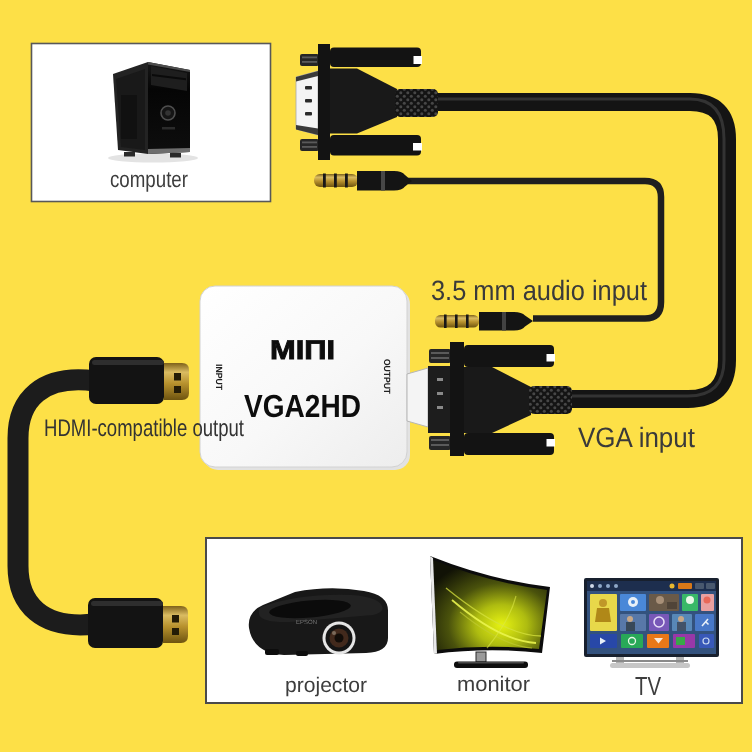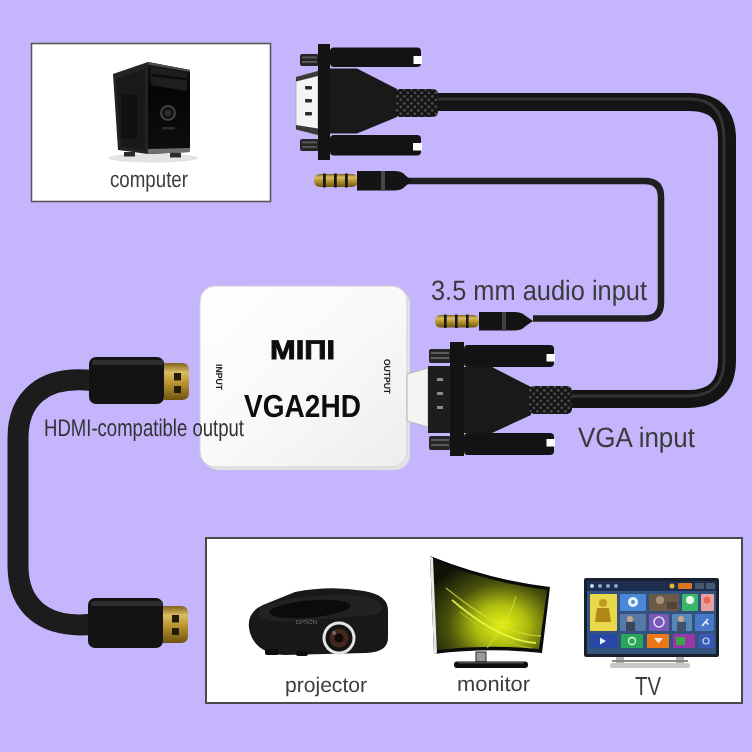--- a/index.html
+++ b/index.html
@@ -1,16 +1,16 @@
 <!DOCTYPE html>
 <html><head>
 <meta charset="utf-8">
 <style>
   html,body{margin:0;padding:0;background:#ffffff;}
-  #stage{position:relative;width:752px;height:752px;background:#c4b5fd;overflow:hidden;
+  #stage{position:relative;width:752px;height:752px;background:#fde047;overflow:hidden;
          font-family:"Liberation Sans", sans-serif;transform:translateZ(0);text-align:right;}
   svg{display:block}
   text{font-family:"Liberation Sans", sans-serif;text-rendering:geometricPrecision;}
 </style>
 </head>
 <body>
 <div id="stage">
 <svg width="752" height="752" viewBox="0 0 752 752" xmlns="http://www.w3.org/2000/svg" style="will-change:transform">
   <defs>
     <linearGradient id="goldg" x1="0" y1="0" x2="0" y2="1">

